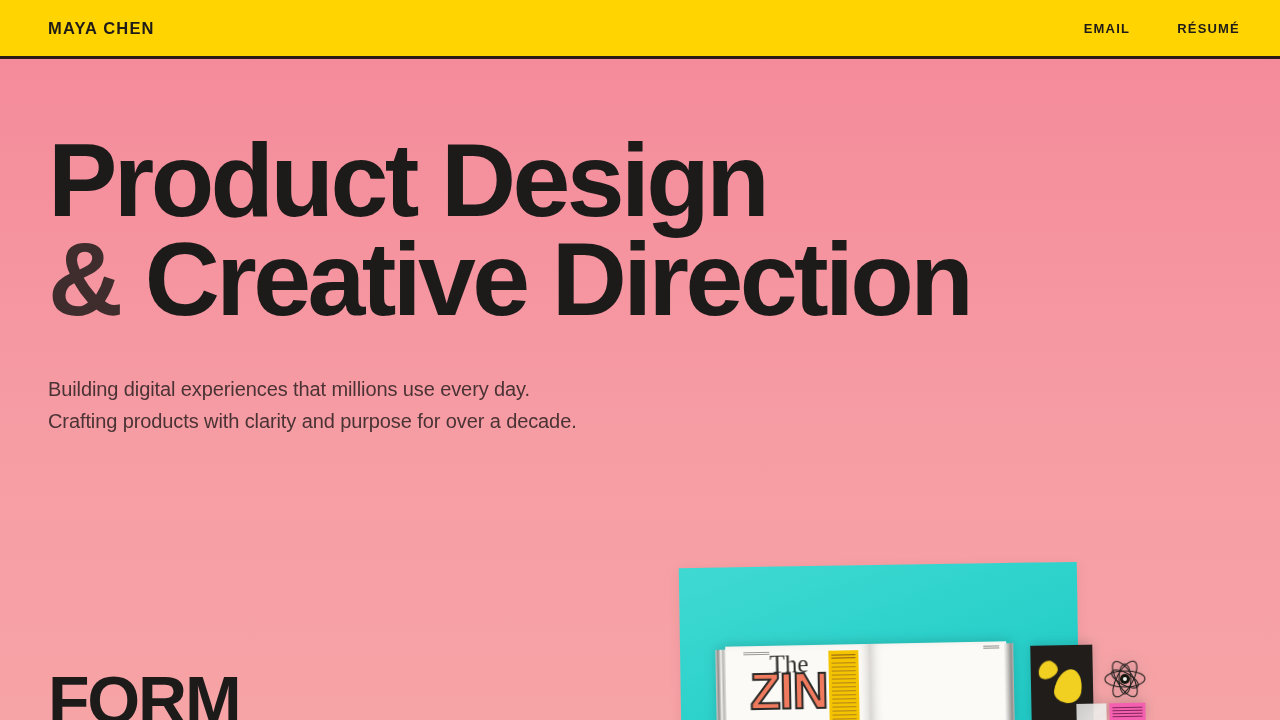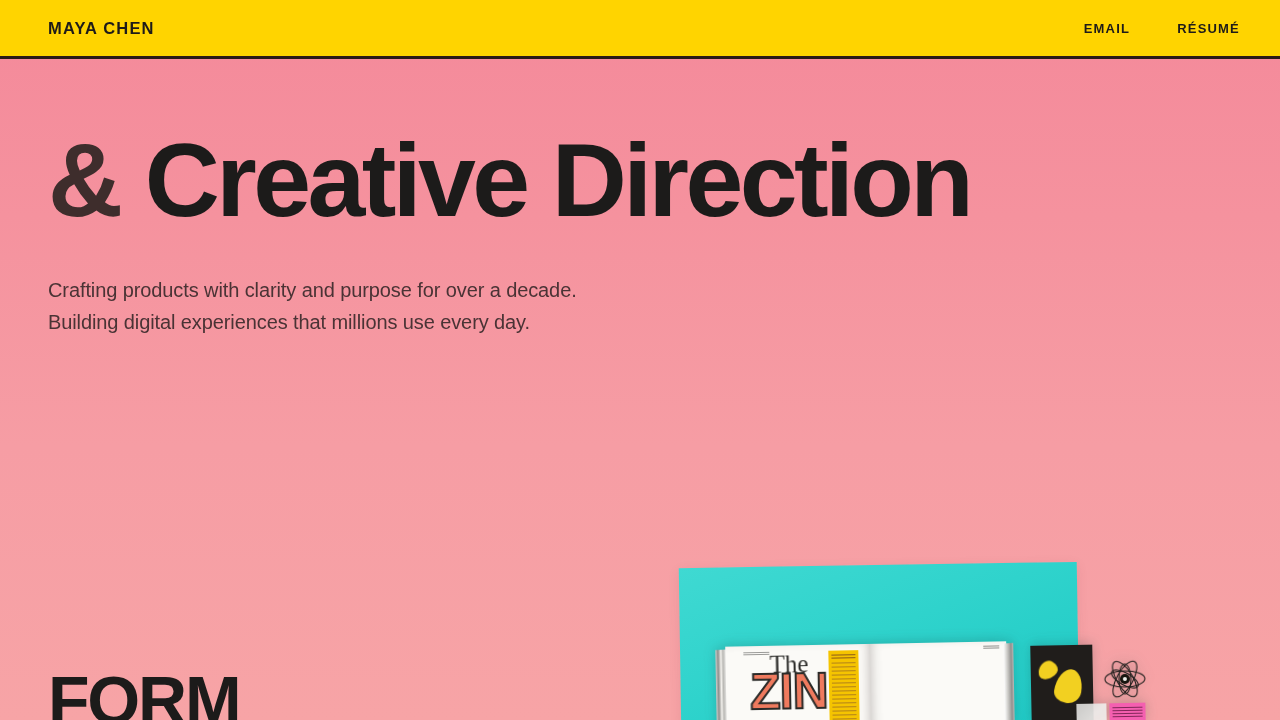--- a/index.html
+++ b/index.html
@@ -224,26 +224,27 @@
   <header class="site-header">
     <div class="brand">MAYA CHEN</div>
     <nav class="nav">
       <a class="nav-link">EMAIL</a>
       <a class="nav-link">RÉSUMÉ</a>
     </nav>
   </header>
 
   <section class="hero">
     <h1 class="hero-title">
+      <span class="hero-line">Product Design</span>
       <span class="hero-line"><span class="amp">&amp;</span> <span>Creative Direction</span></span>
     </h1>
 
     <p class="hero-sub">
+      <span>Building digital experiences that millions use every day.</span>
       <span>Crafting products with clarity and purpose for over a decade.</span>
-      <span>Building digital experiences that millions use every day.</span>
     </p>
   </section>
 
   <h2 class="section-heading">FORM</h2>
 
   <figure class="photo">
     <div class="teal-sheet"></div>
 
     <div class="book">
       <div class="page-stack"></div>

